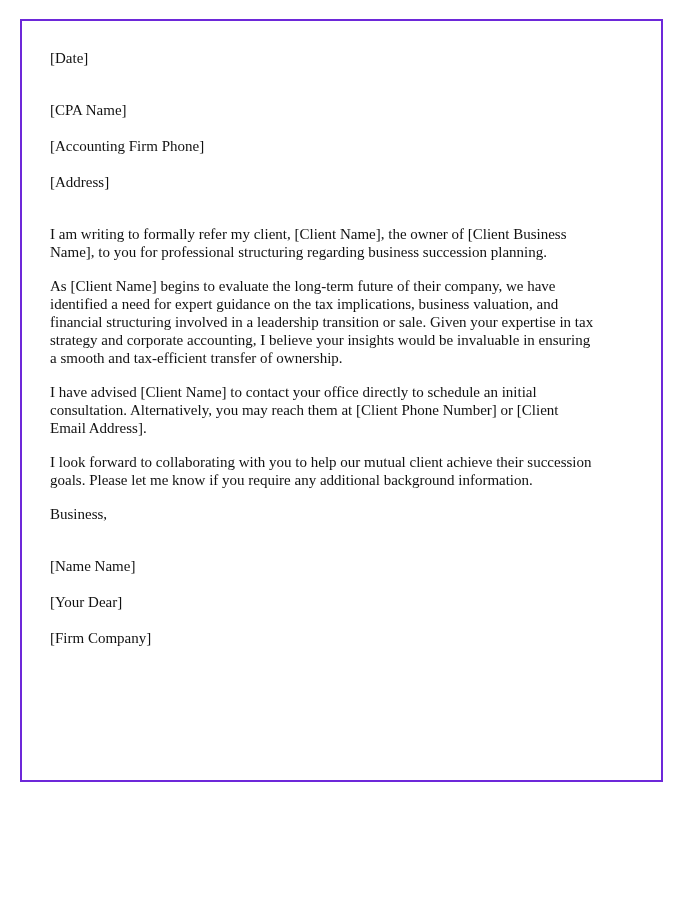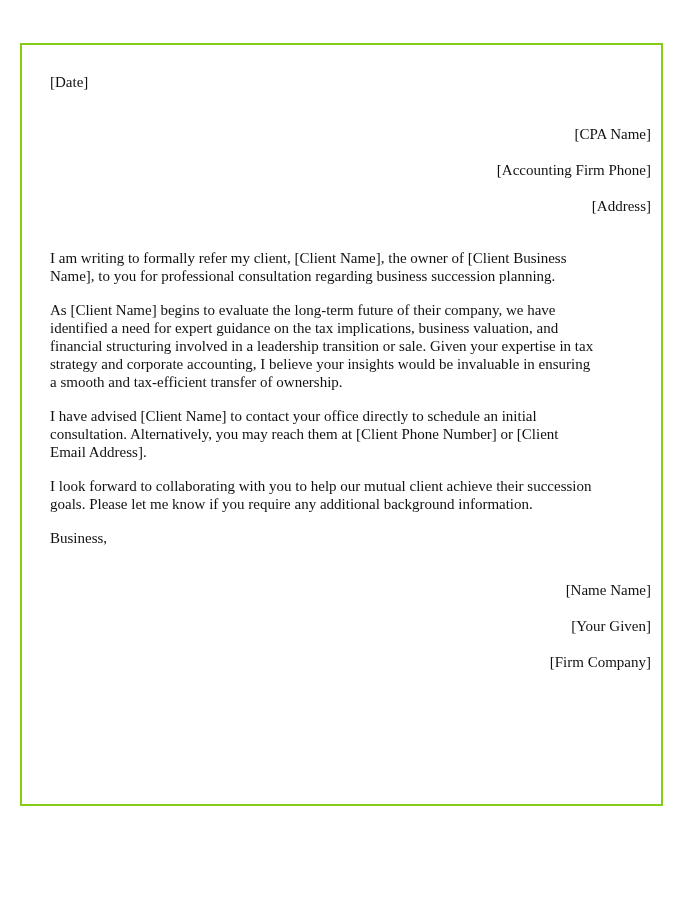--- a/index.html
+++ b/index.html
@@ -14,70 +14,68 @@
     color: #111111;
     position: relative;
   }
   .letter-sheet {
     position: absolute;
     left: 20px;
     top: 19px;
     width: 643px;
     height: 763px;
     box-sizing: border-box;
-    border: 2px solid #84cc16;
+    border: 2px solid #6d28d9;
     background: #ffffff;
     padding: 28px 10px 20px 28px;
     overflow: hidden;
-    margin-top: 24px;
   }
   .letter-sheet p,
   .letter-sheet .block {
     margin: 0 0 16px 0;
     font-size: 15px;
     line-height: 18px;
     white-space: pre-line;
   }
   .block div {
     font-size: 15px;
     line-height: 18px;
-    text-align: right;
   }
 </style>
 </head>
 <body>
 
 <div class="letter-sheet">
 
   <p>[Date]</p>
 
   <div class="block">
     <div>[CPA Name]</div>
     <div>[Accounting Firm Phone]</div>
     <div>[Address]</div>
   </div>
 
 
   <p>I am writing to formally refer my client, [Client Name], the owner of [Client Business
-Name], to you for professional consultation regarding business succession planning.</p>
+Name], to you for professional structuring regarding business succession planning.</p>
 
   <p>As [Client Name] begins to evaluate the long-term future of their company, we have
 identified a need for expert guidance on the tax implications, business valuation, and
 financial structuring involved in a leadership transition or sale. Given your expertise in tax
 strategy and corporate accounting, I believe your insights would be invaluable in ensuring
 a smooth and tax-efficient transfer of ownership.</p>
 
   <p>I have advised [Client Name] to contact your office directly to schedule an initial
 consultation. Alternatively, you may reach them at [Client Phone Number] or [Client
 Email Address].</p>
 
   <p>I look forward to collaborating with you to help our mutual client achieve their succession
 goals. Please let me know if you require any additional background information.</p>
 
   <p>Business,</p>
 
   <div class="block">
     <div>[Name Name]</div>
-    <div>[Your Given]</div>
+    <div>[Your Dear]</div>
     <div>[Firm Company]</div>
   </div>
 
 </div>
 
 </body></html>

